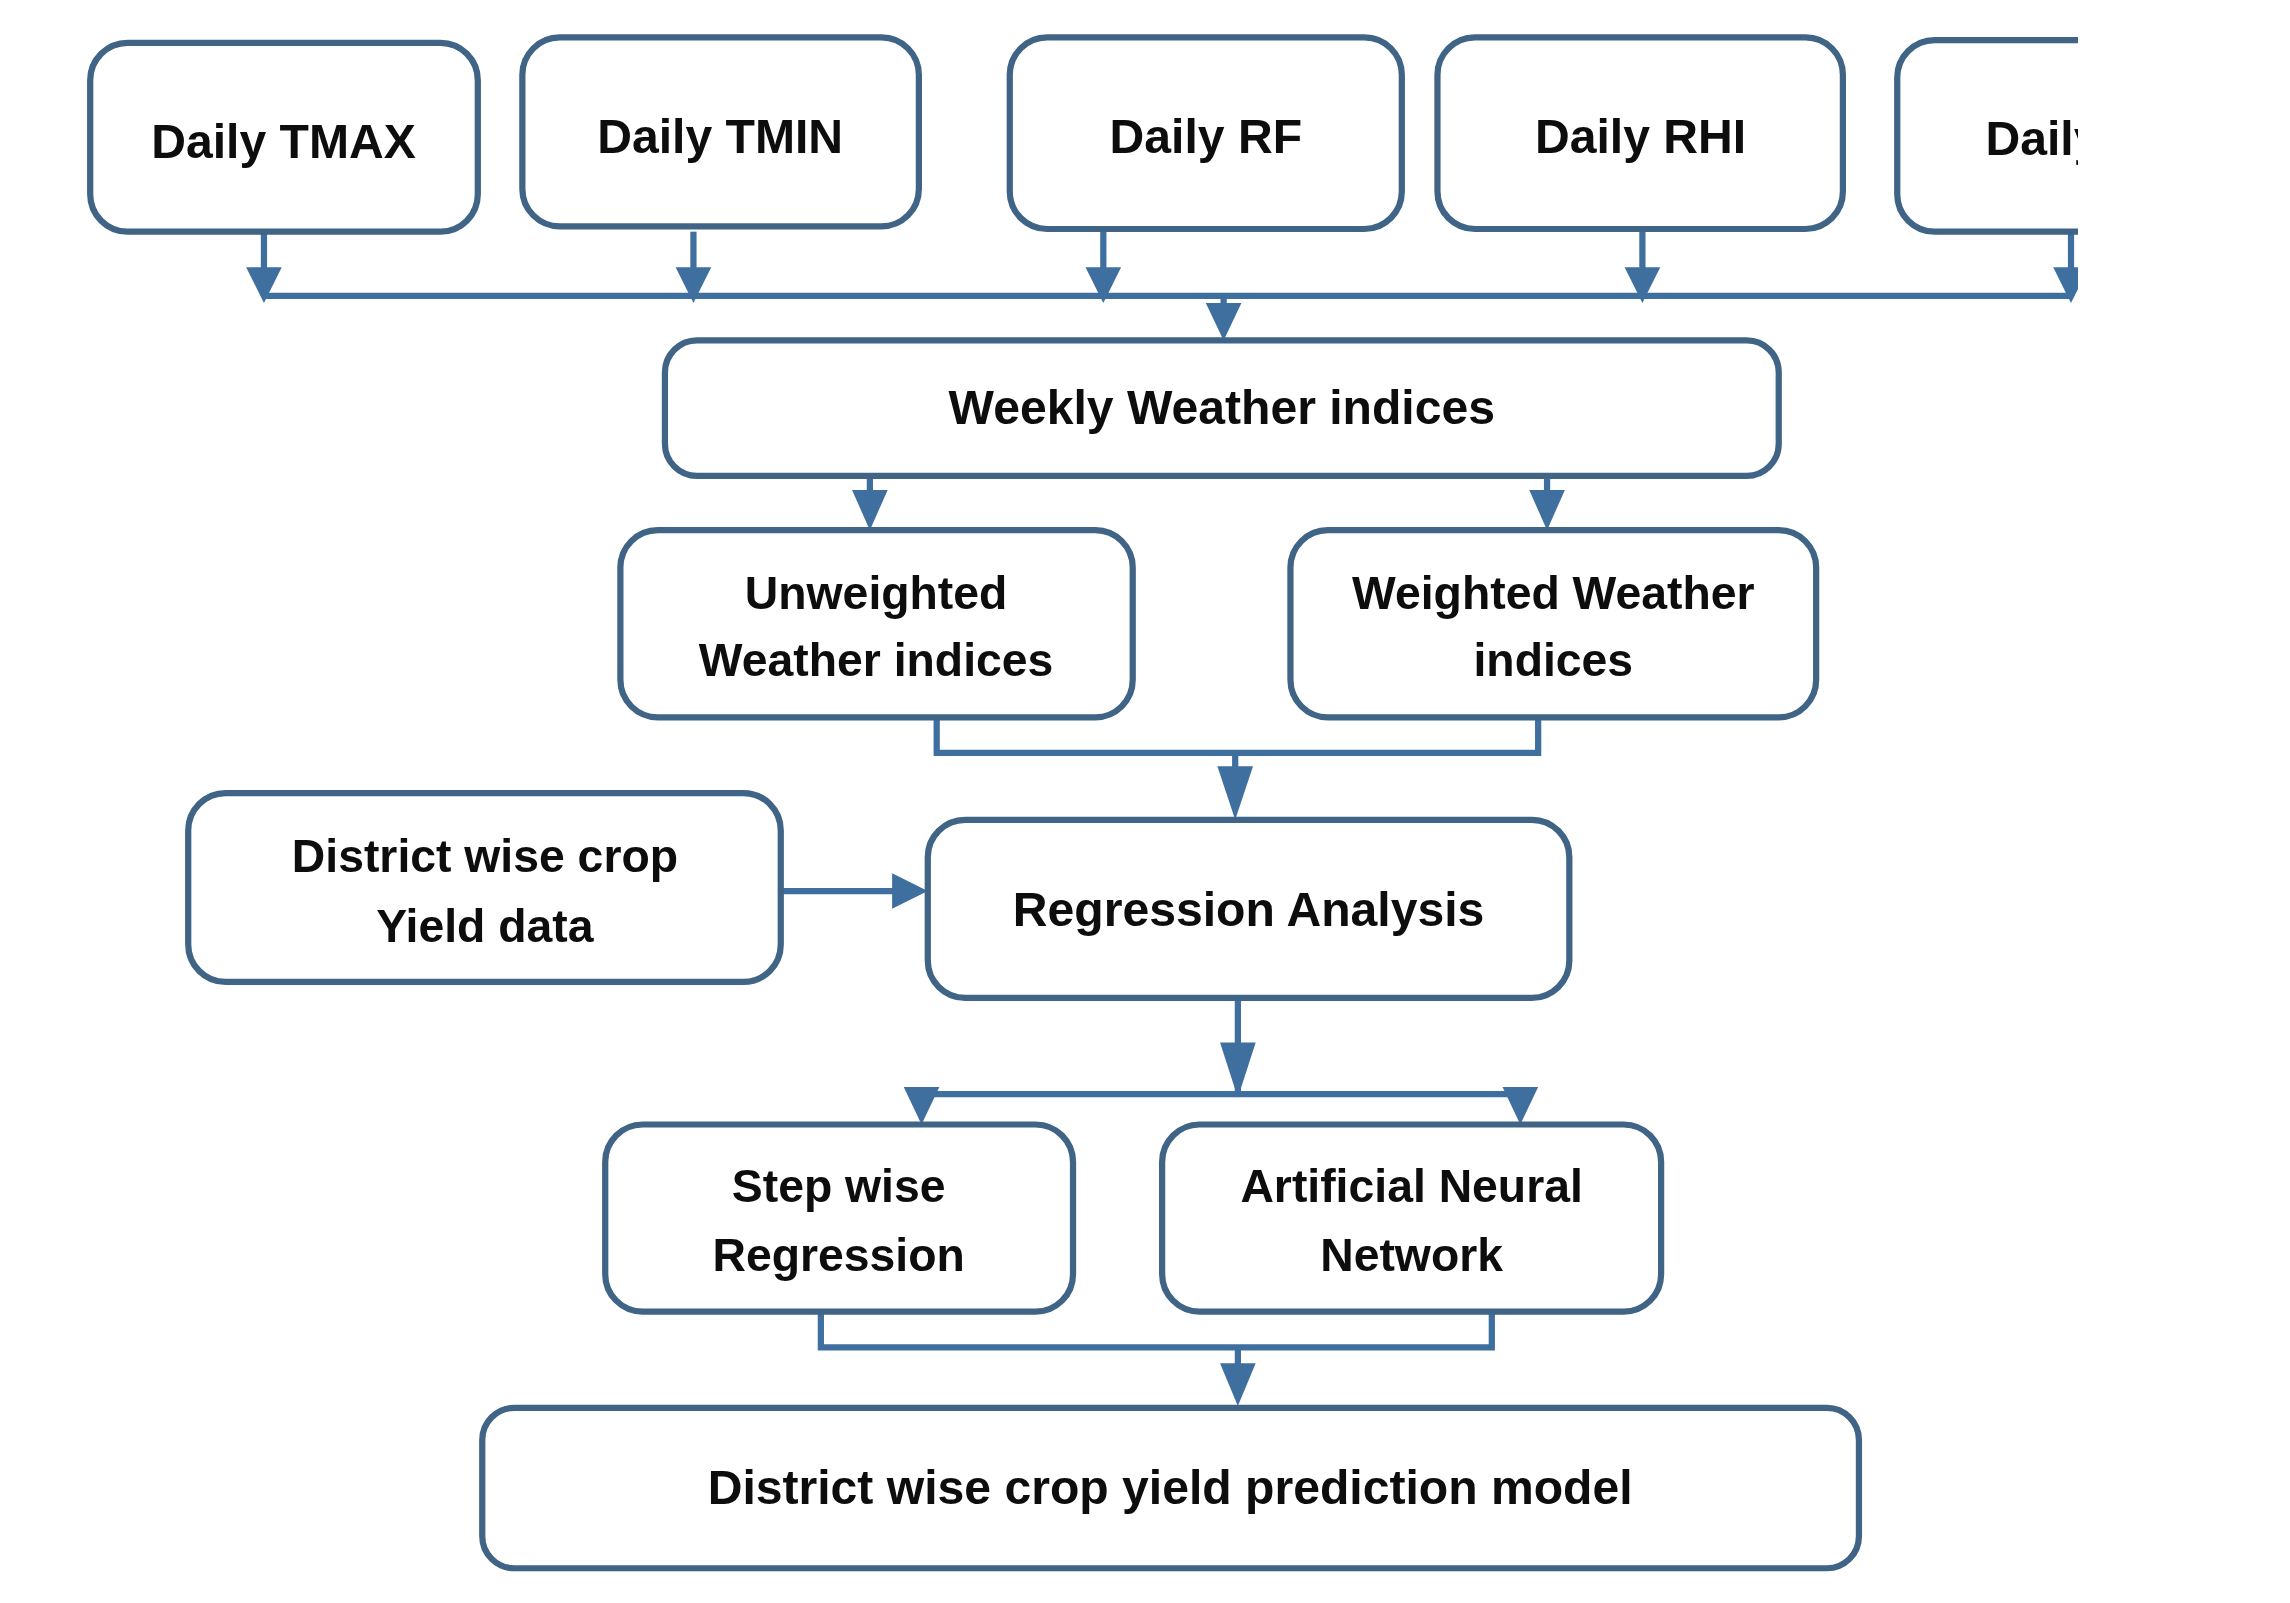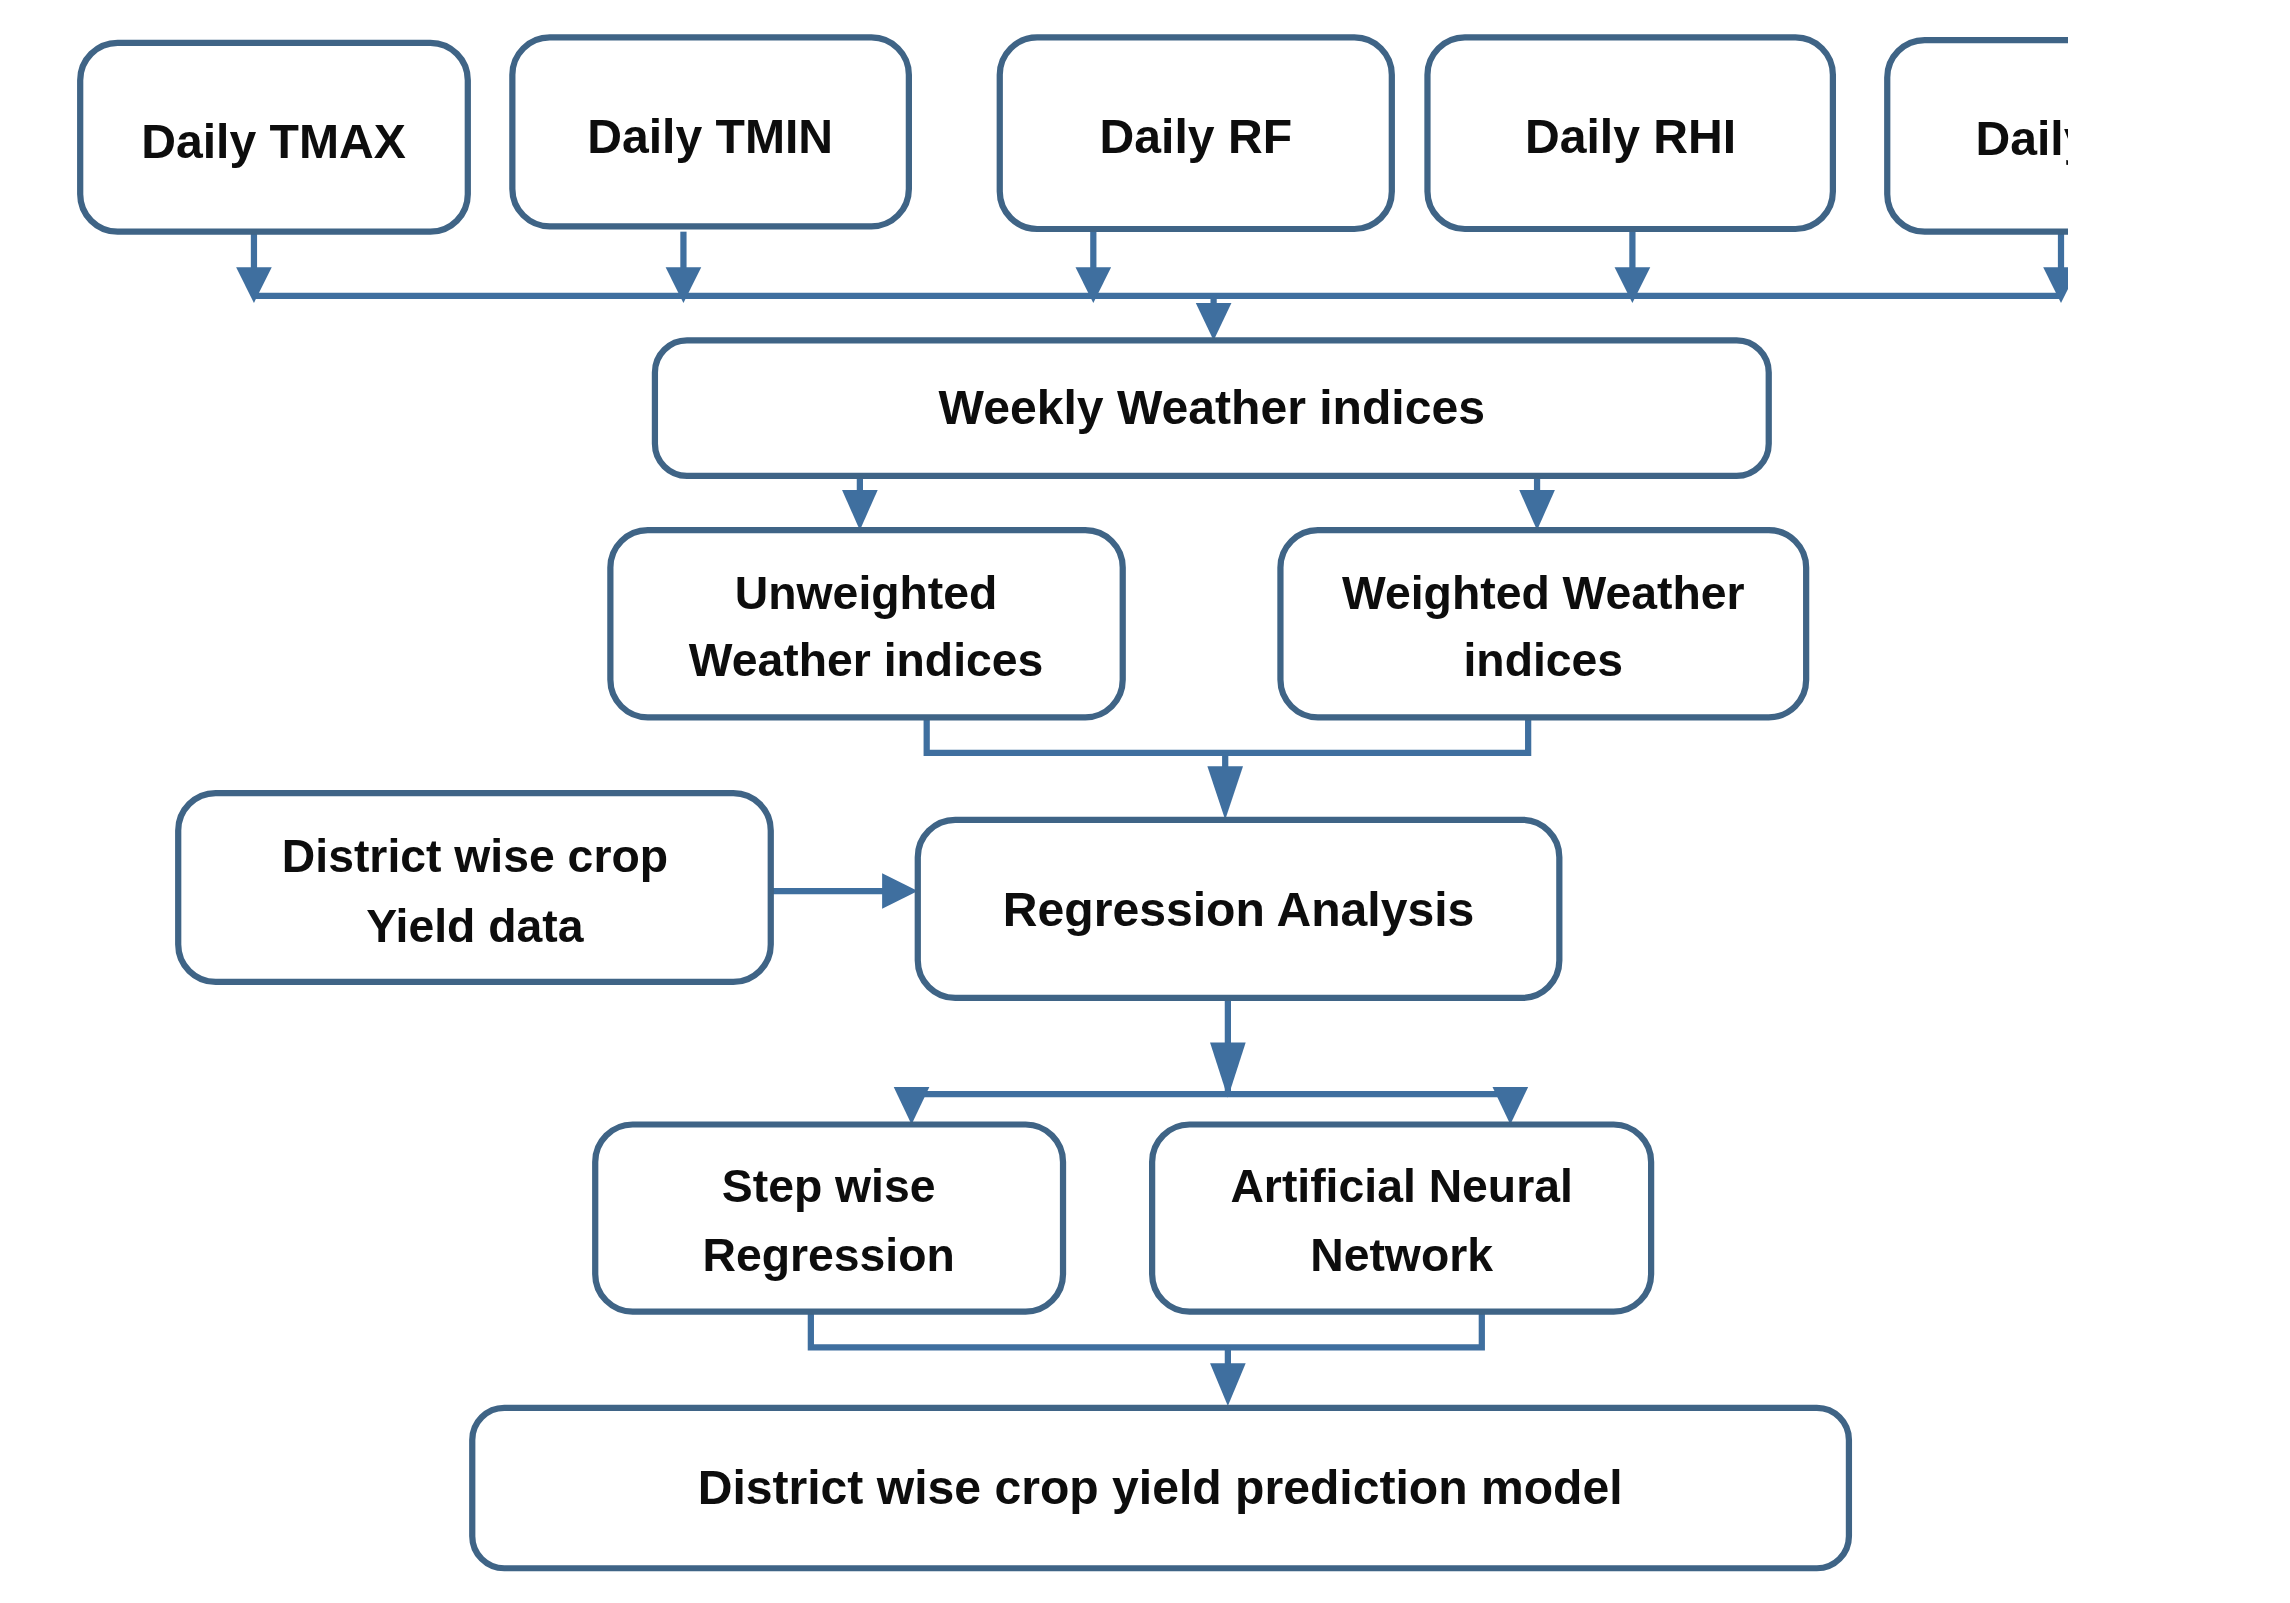--- a/index.html
+++ b/index.html
@@ -7,20 +7,21 @@
     padding: 0;
     background: #ffffff;
   }
   #diagram-root {
     position: relative;
     width: 2068px;
     height: 1603px;
     background: #ffffff;
     font-family: "Liberation Sans", sans-serif;
     overflow: hidden;
+    margin-left: 10px;
   }
   svg.flow-canvas {
     position: absolute;
     top: 0;
     left: 0;
     width: 2290px;
     height: 1603px;
   }
   .node-box {
     fill: #ffffff;

